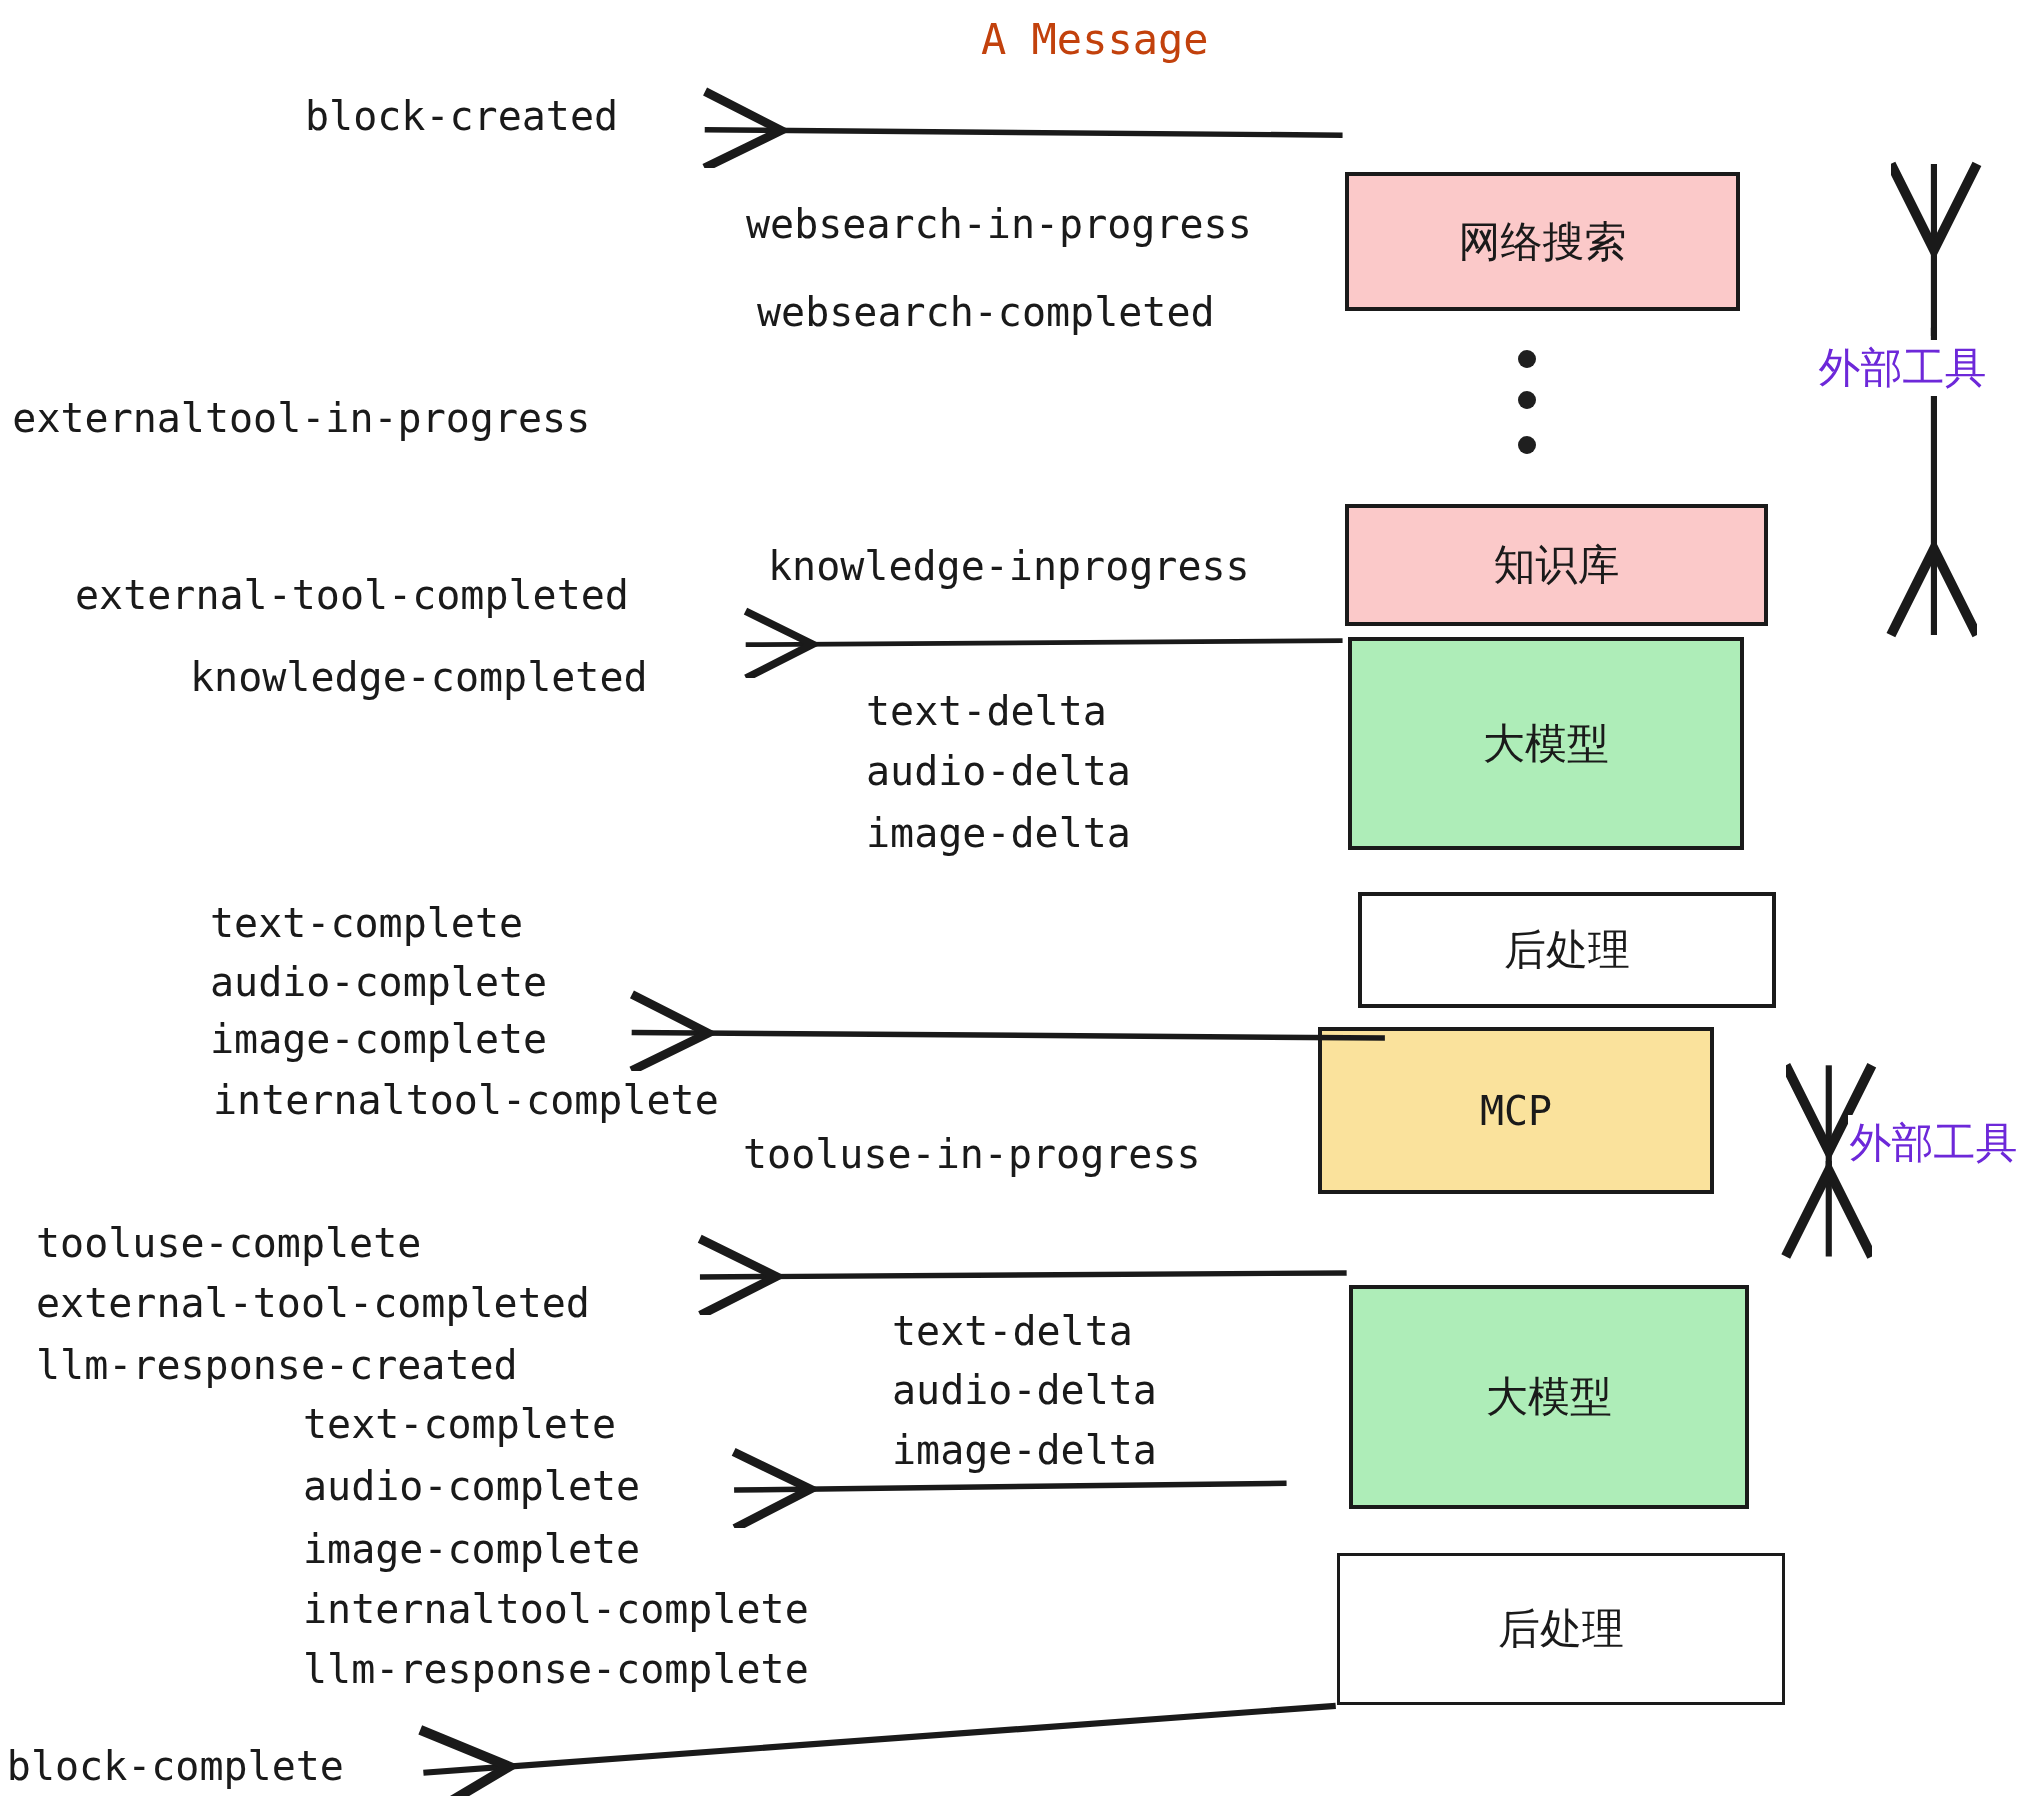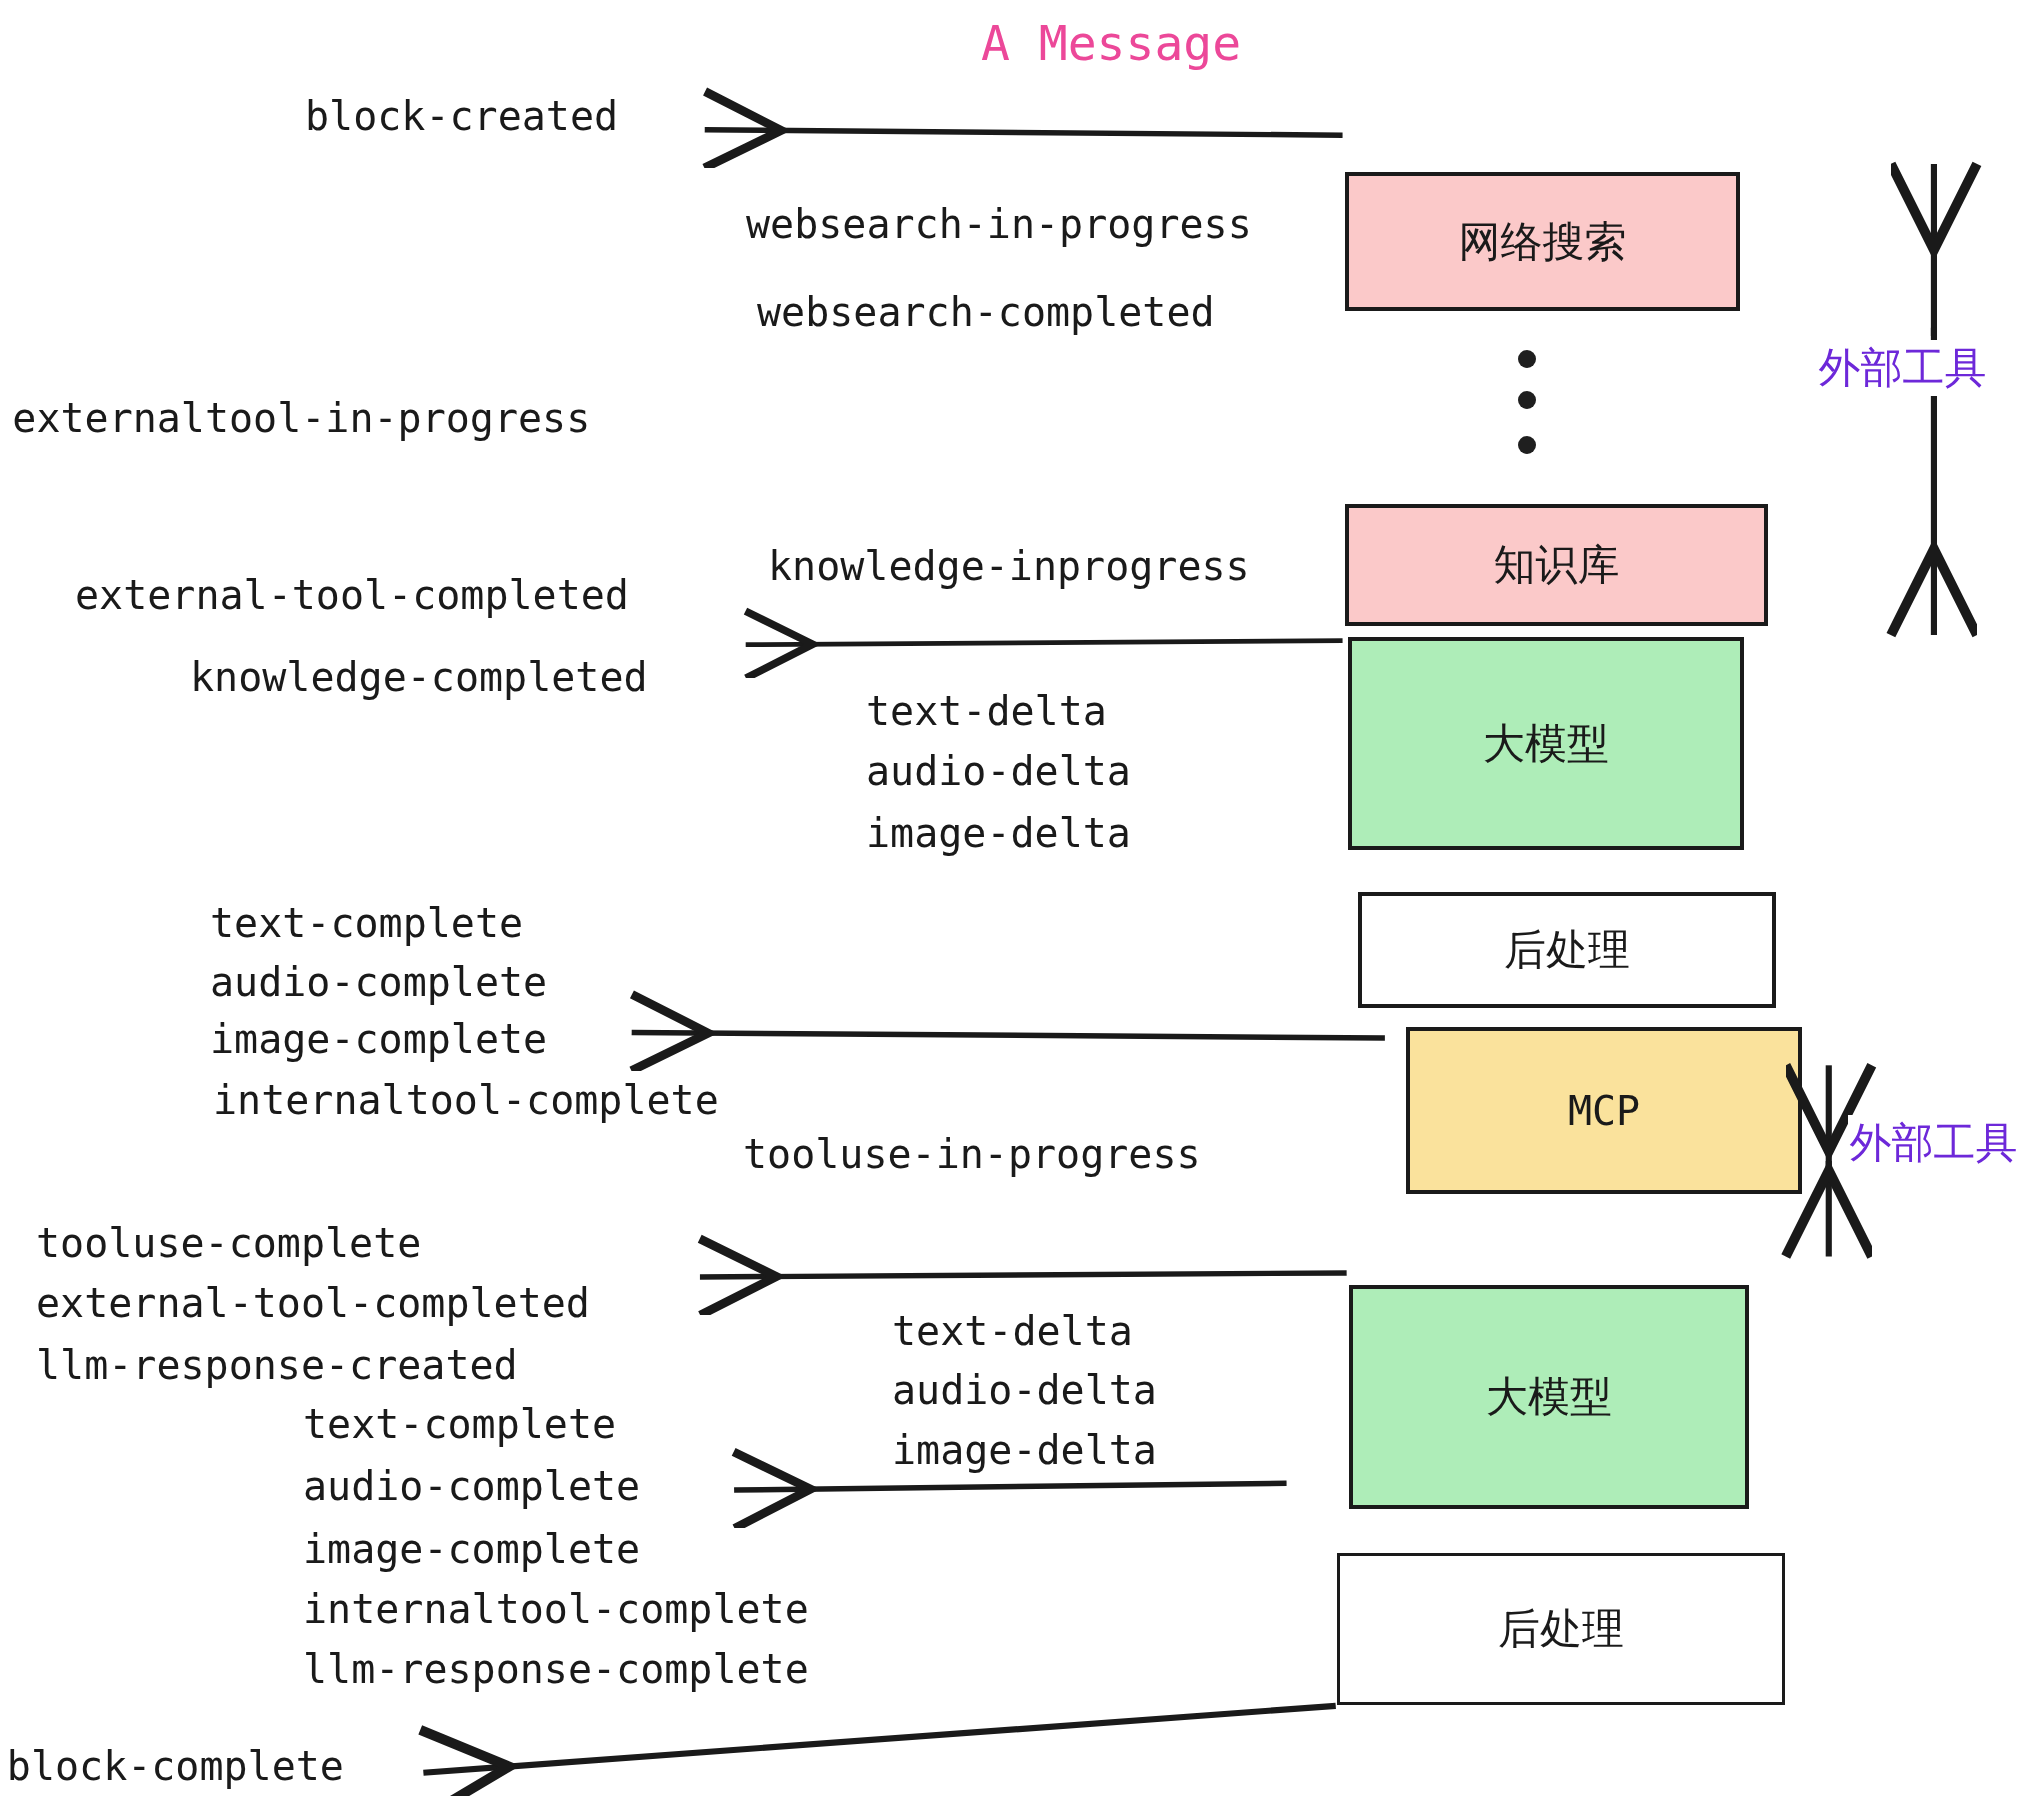--- a/index.html
+++ b/index.html
@@ -30,22 +30,22 @@
     font-family: "DejaVu Sans Mono", monospace;
     font-size: 40px;
     color: #1a1a1a;
     white-space: pre;
     letter-spacing: 0px;
     line-height: 1;
   }
   .title {
     position: absolute;
     font-family: "DejaVu Sans Mono", monospace;
-    font-size: 48px;
-    color: #ec4899;
+    font-size: 42px;
+    color: #c2410c;
     white-space: pre;
   }
   .boxlabel {
     position: absolute;
     font-family: "DejaVu Sans", sans-serif;
     font-size: 42px;
     color: #1a1a1a;
     white-space: pre;
     display: flex;
     align-items: center;
@@ -96,21 +96,21 @@
   </div>
 
   <div class="nodebox" style="left:1348px; top:637px; width:396px; height:213px; background:#AEEDB8;">
     <span class="boxlabel" style="position:static;">大模型</span>
   </div>
 
   <div class="nodebox" style="left:1358px; top:892px; width:418px; height:116px; background:#FFFFFF;">
     <span class="boxlabel" style="position:static;">后处理</span>
   </div>
 
-  <div class="nodebox" style="left:1406px; top:1027px; width:396px; height:167px; background:#FAE29C;">
+  <div class="nodebox" style="left:1318px; top:1027px; width:396px; height:167px; background:#FAE29C;">
     <span class="boxlabel mono" style="position:static;">MCP</span>
   </div>
 
   <div class="nodebox" style="left:1349px; top:1285px; width:400px; height:224px; background:#AEEDB8;">
     <span class="boxlabel" style="position:static;">大模型</span>
   </div>
 
   <div class="nodebox" style="left:1337px; top:1553px; width:448px; height:152px; background:#FFFFFF; border-width:3.4px;">
     <span class="boxlabel" style="position:static;">后处理</span>
   </div>

